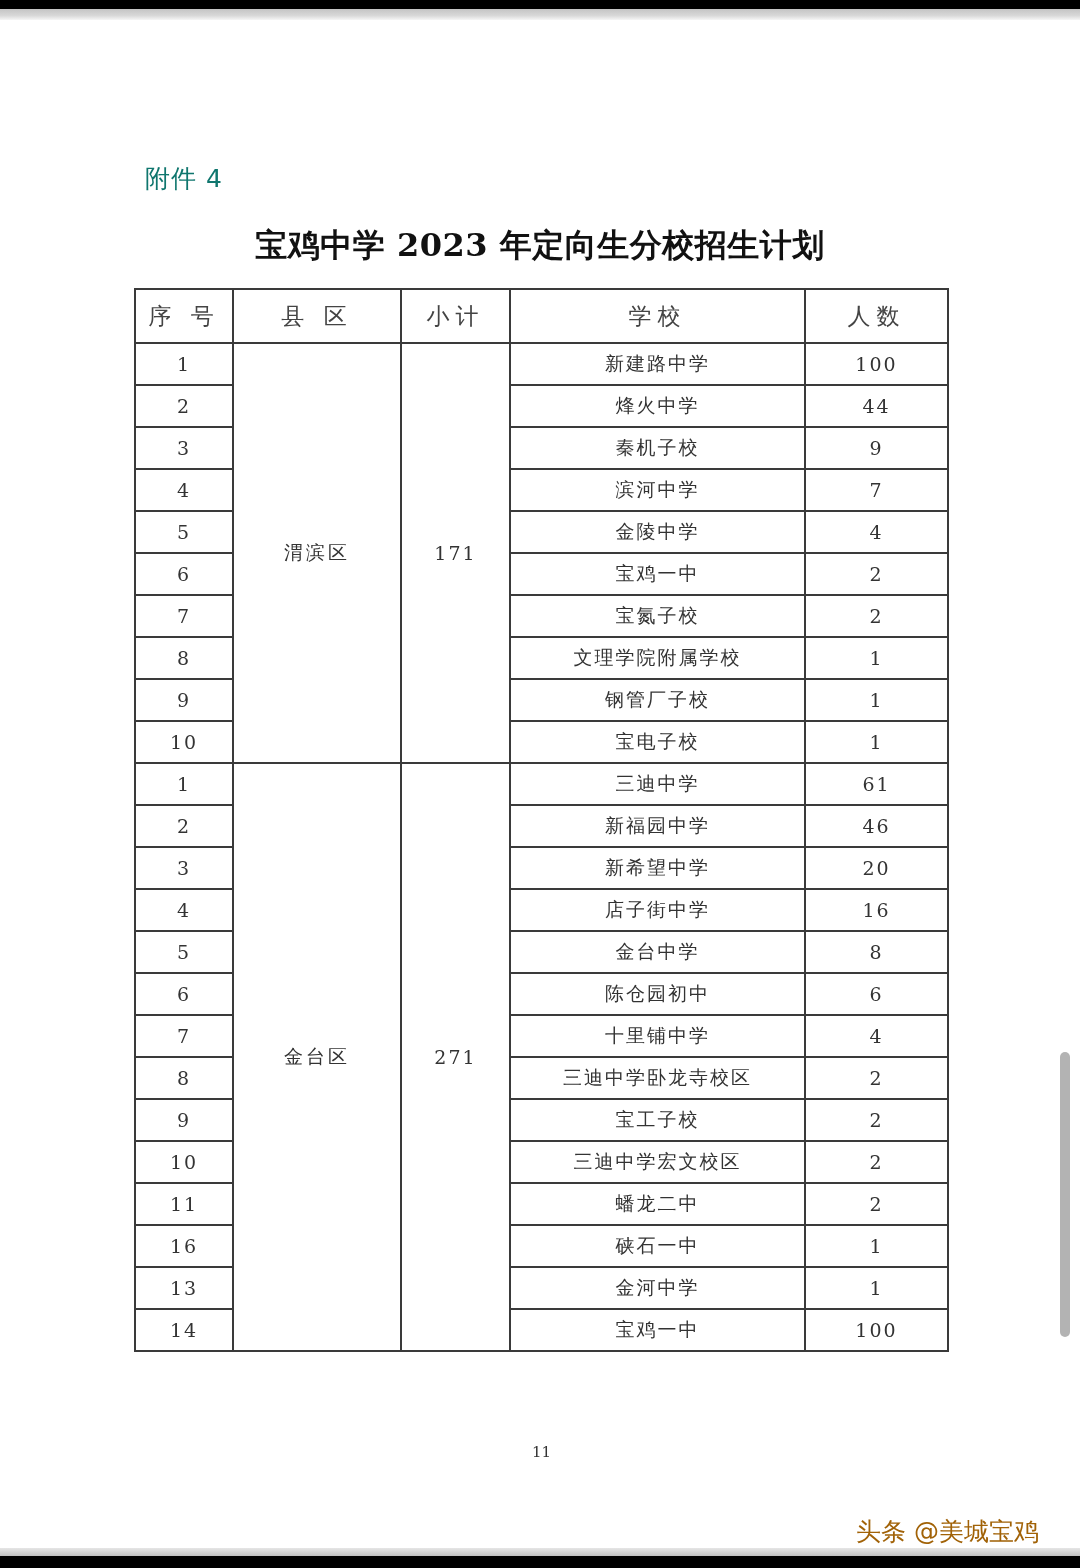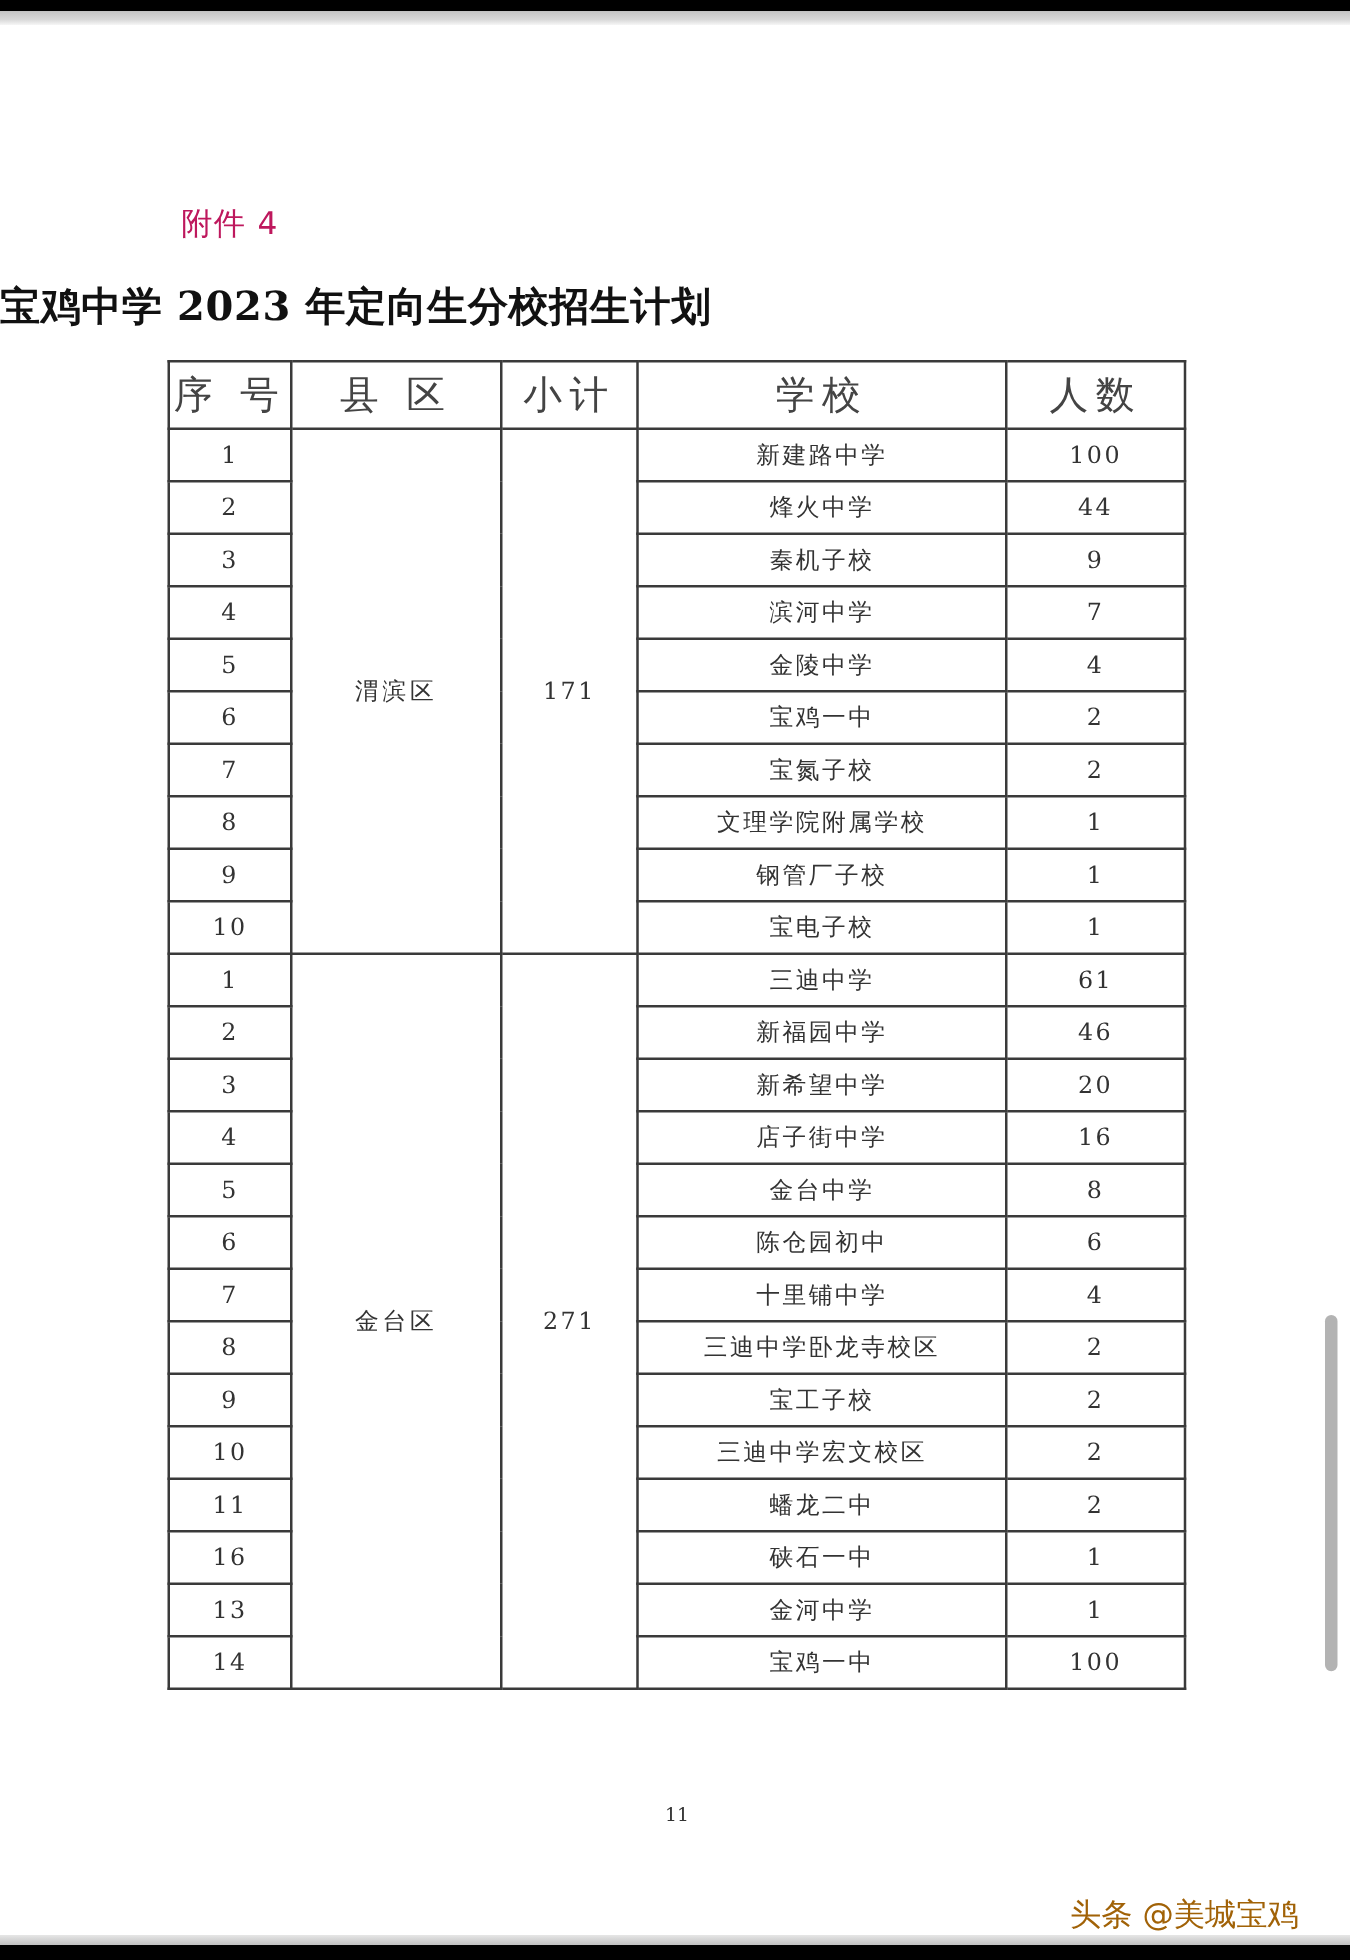--- a/index.html
+++ b/index.html
@@ -9,35 +9,35 @@
       font-family: "DejaVu Serif", "Liberation Serif", serif;
       color: #222;
     }
     .top-bar { position: absolute; left: 0; top: 0; width: 1080px; height: 9px; background: #000; }
     .top-shade { position: absolute; left: 0; top: 9px; width: 1080px; height: 11px;
       background: linear-gradient(#c4c4c4, #d8d8d8 60%, #f6f6f6); }
     .bottom-shade { position: absolute; left: 0; top: 1548px; width: 1080px; height: 8px;
       background: linear-gradient(#e6e6e6, #c0c0c0); }
     .bottom-bar { position: absolute; left: 0; top: 1556px; width: 1080px; height: 12px; background: #000; }
 
-    .attachment { position: absolute; left: 145px; top: 162px; font-size: 25px; color: #be185d;
+    .attachment { position: absolute; left: 145px; top: 162px; font-size: 25px; color: #0f766e;
       font-family: "DejaVu Sans", "Liberation Sans", sans-serif; letter-spacing: 1px; }
-    .doc-title { position: absolute; left: 0; width: 1080px; top: 224px; text-align: left;
+    .doc-title { position: absolute; left: 0; width: 1080px; top: 224px; text-align: center;
       font-size: 32px; font-weight: bold; color: #111; letter-spacing: 0.5px; }
 
     table.plan {
       position: absolute; left: 134px; top: 288px;
       border-collapse: collapse; table-layout: fixed;
       width: 813px;
     }
     table.plan th, table.plan td {
       border: 2px solid #3a3a3a; text-align: center; vertical-align: middle;
       padding: 0; color: #333; font-weight: normal;
     }
-    table.plan th { height: 52px; font-size: 31px; letter-spacing: 6px; color: #444; border-radius: 15px; }
+    table.plan th { height: 52px; font-size: 23px; letter-spacing: 6px; color: #444; border-radius: 15px; }
     table.plan td { height: 40px; font-size: 19px; }
     td.school { letter-spacing: 2px; margin-top: 36px; }
     td.num, td.idx, td.sub { font-family: "DejaVu Serif", serif; letter-spacing: 2px; }
     td.district { font-size: 20px; letter-spacing: 3px; border-radius: 19px; }
 
     .page-num { position: absolute; left: 532px; top: 1443px; font-size: 15px; color: #333; }
     .watermark { position: absolute; left: 856px; top: 1515px; font-size: 25px; color: #a16207;
       font-family: "DejaVu Sans", "Liberation Sans", sans-serif;
       text-shadow: 1px 1px 0 #fff, -1px -1px 0 #fff, 1px -1px 0 #fff, -1px 1px 0 #fff; }
     .scrollbar { position: absolute; left: 1060px; top: 1052px; width: 10px; height: 285px;

